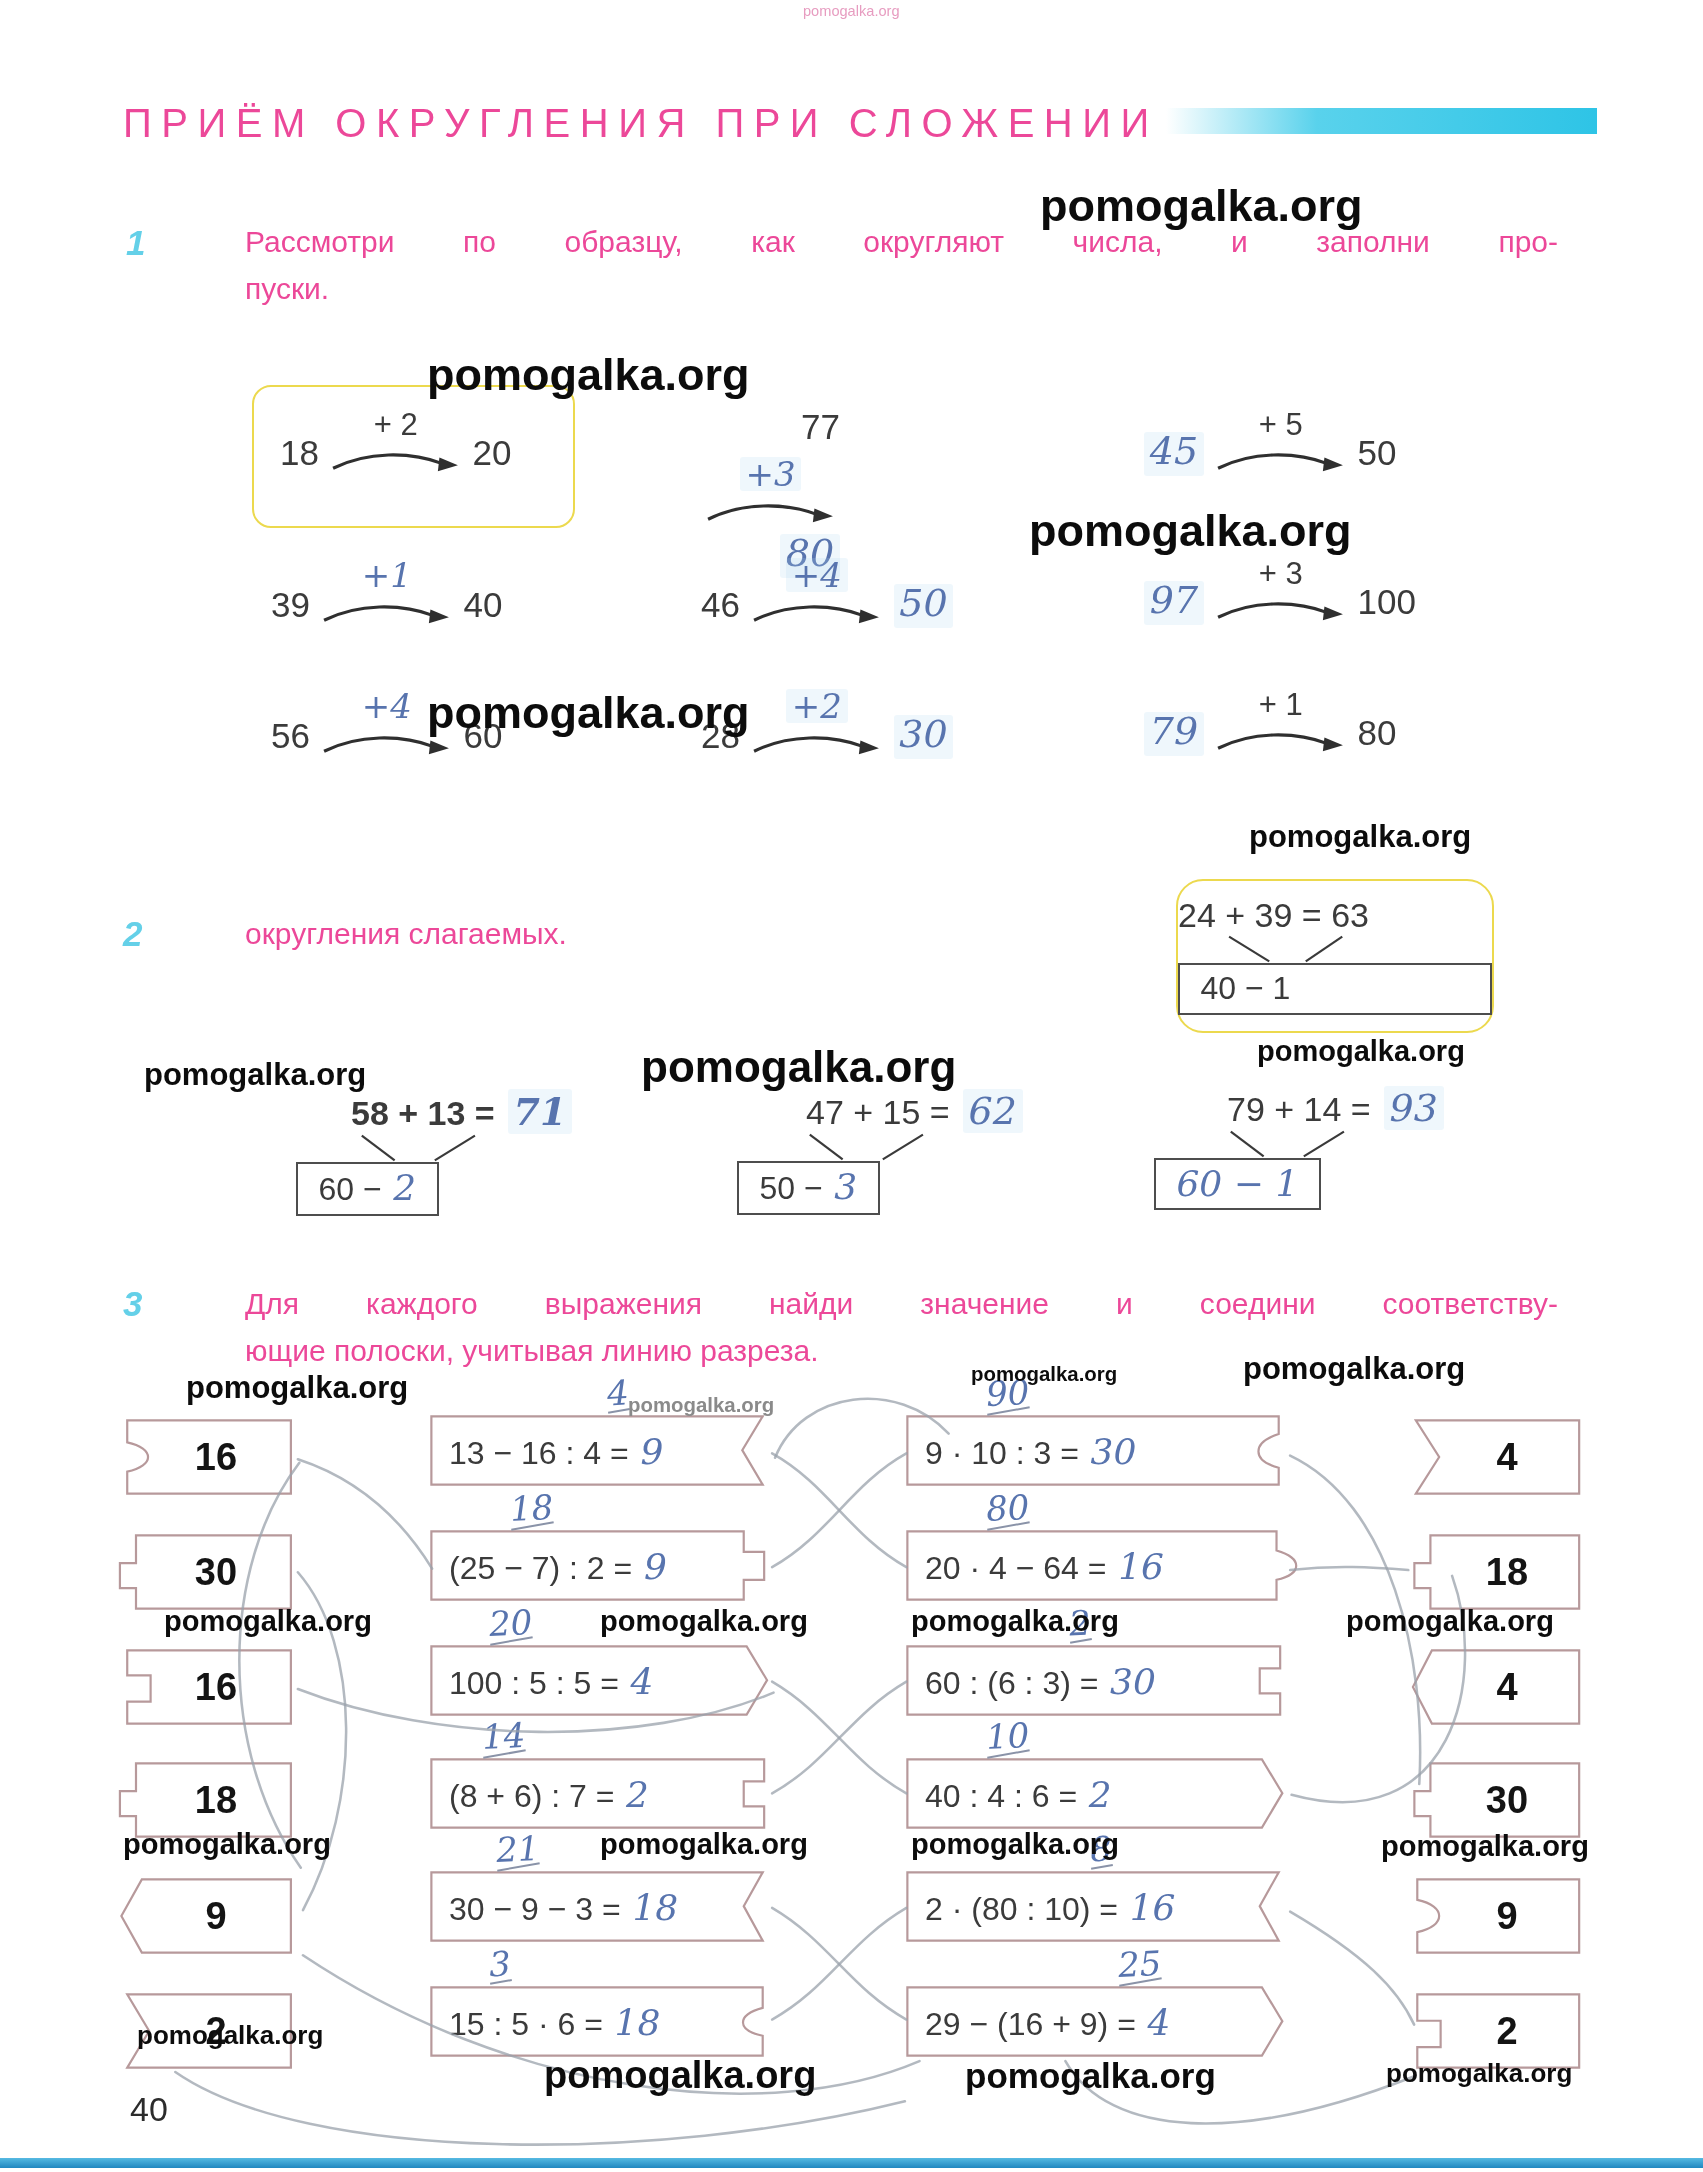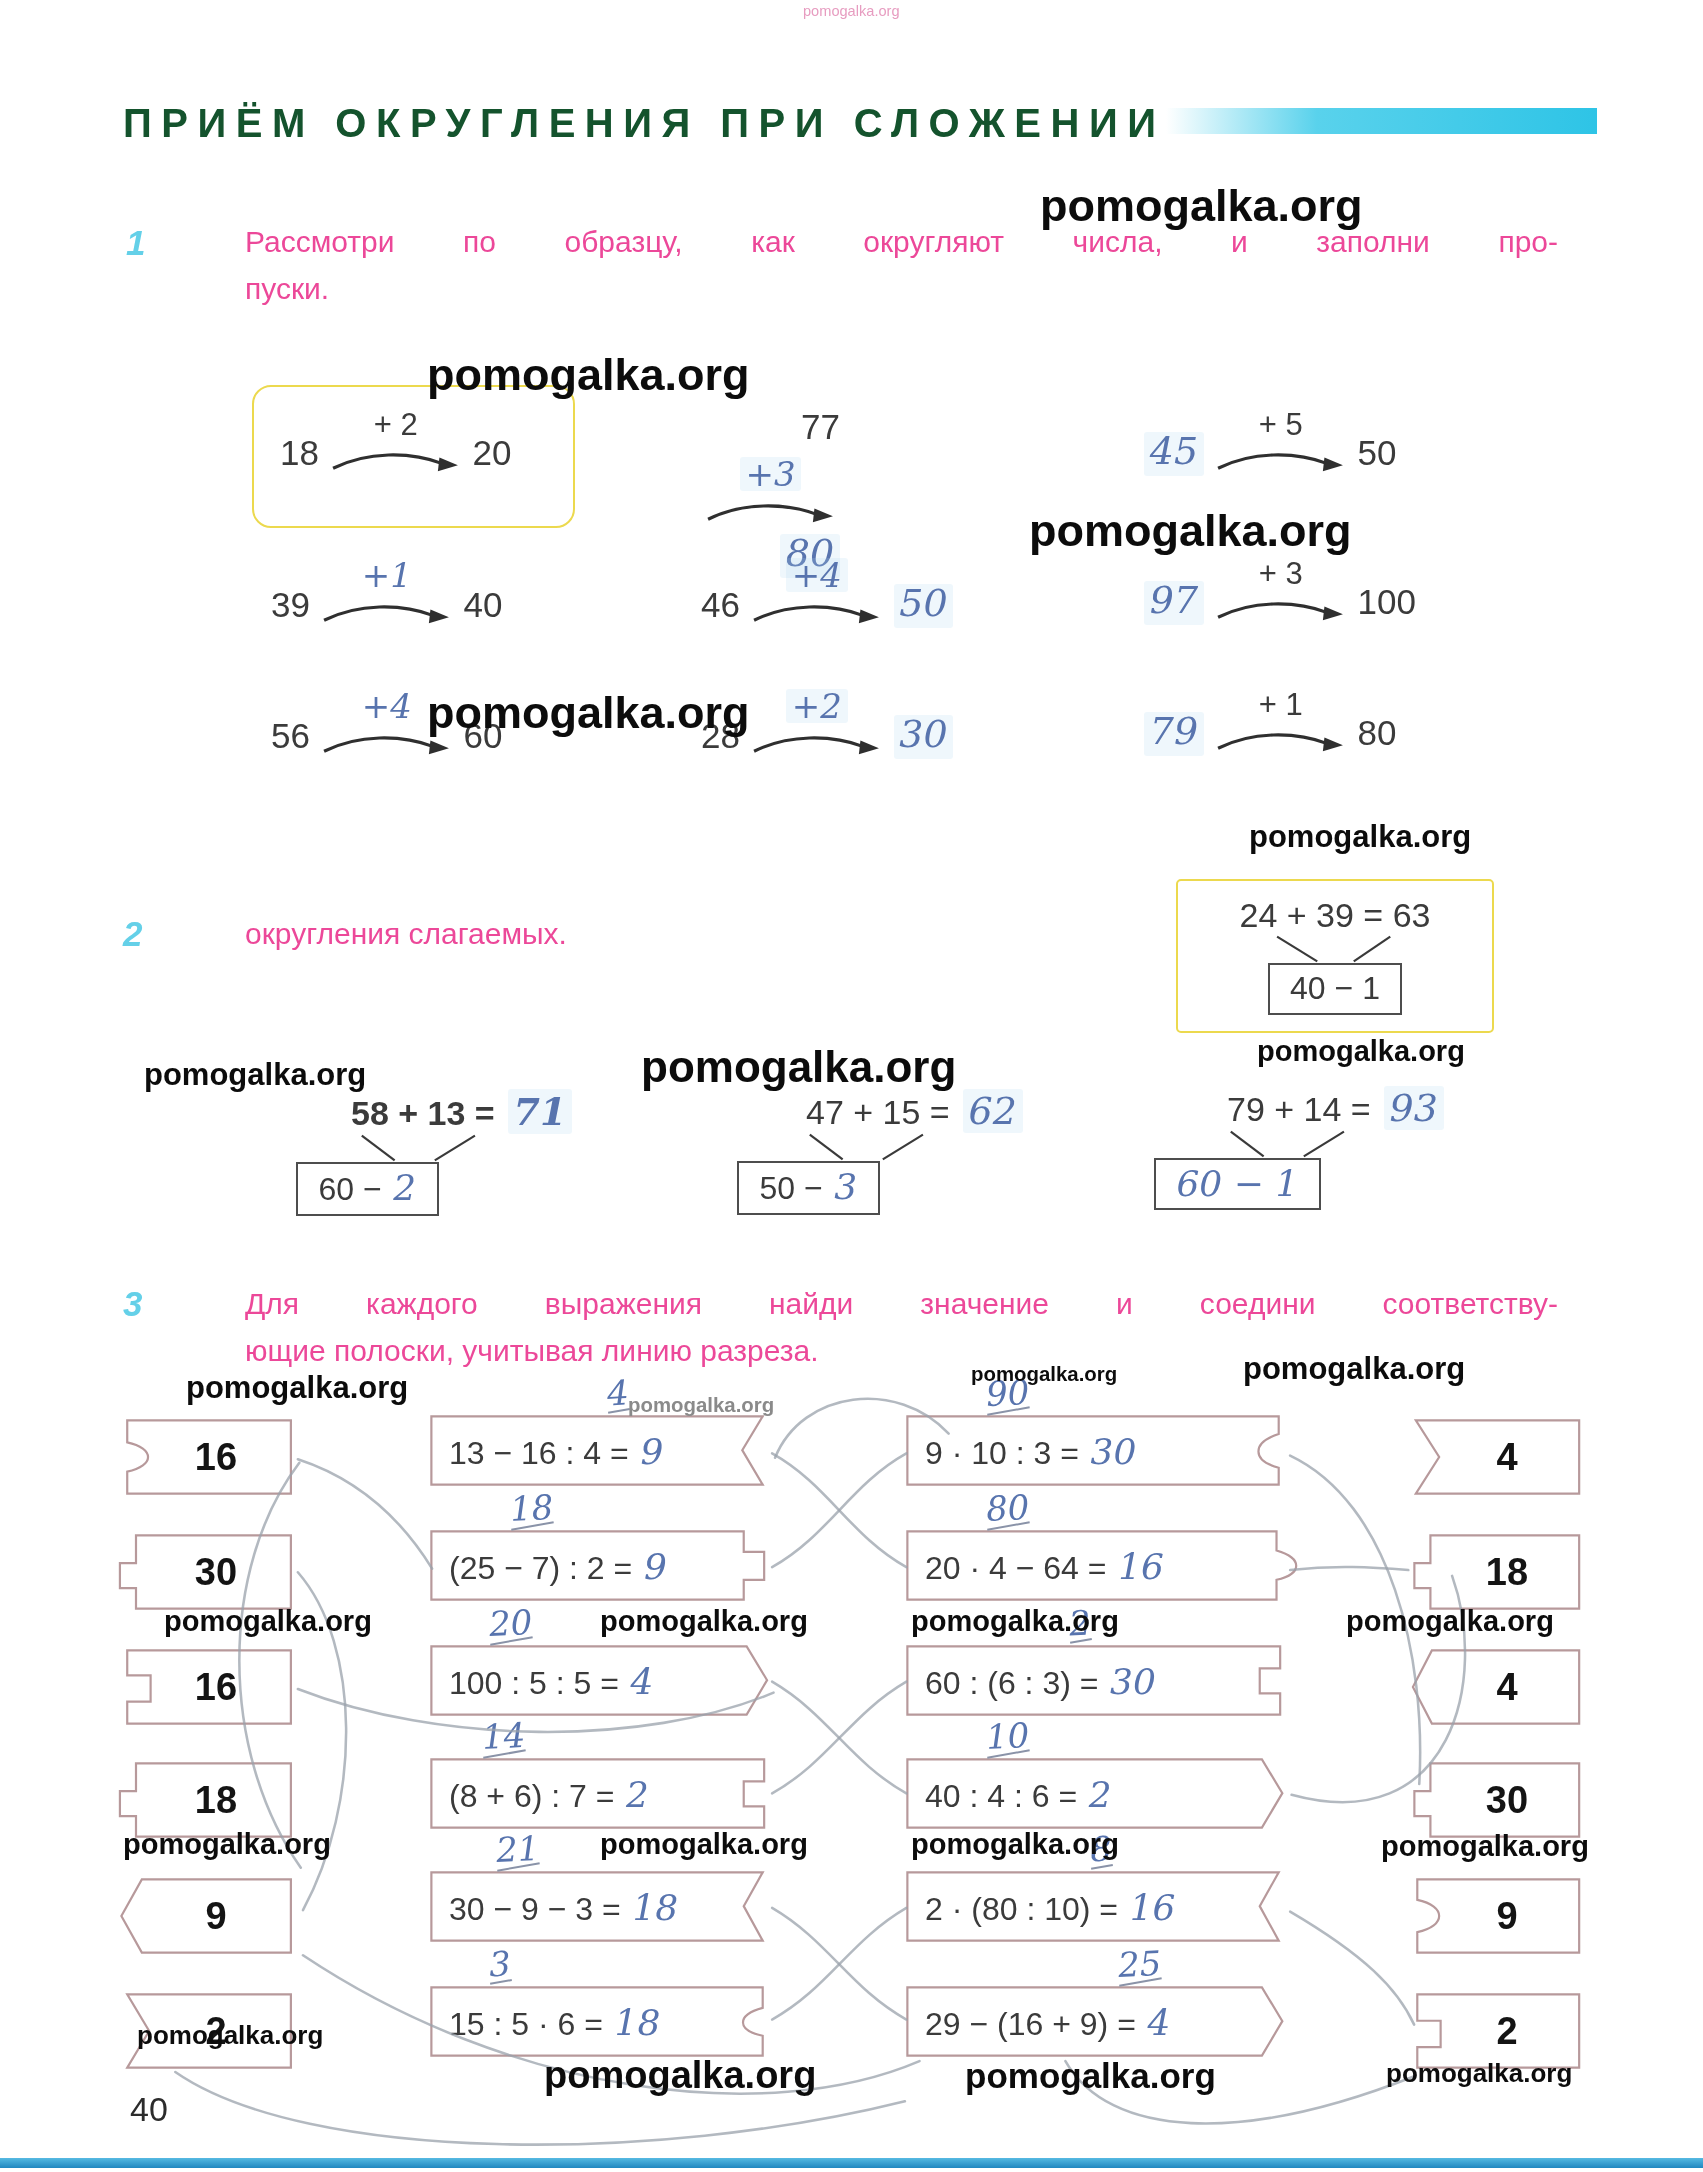--- a/index.html
+++ b/index.html
@@ -11,44 +11,44 @@
   .printed { color:#3b3b3b; }
   .hw {
     font-family:"DejaVu Serif", serif; font-style:italic; color:#5874ae;
   }
   .hw-slot { background:rgba(175,215,238,.20); padding:0 5.8px; border-radius:2.9px; }
 
   
   .wm { position:absolute; font-weight:700; color:#0c0c0c; white-space:nowrap; z-index:60; }
 
   
-  .title { position:absolute; left:123px; top:101px; font-size:40px; font-weight:700;
-           color:#14532d; letter-spacing:9.5px; z-index:5; }
+  .title { position:absolute; left:123px; top:101px; font-size:40px; font-weight:400;
+           color:#ec4899; letter-spacing:9.5px; z-index:5; }
   .title-bar { position:absolute; left:1166px; top:108px; width:431px; height:26px;
            background:linear-gradient(90deg, rgba(140,225,243,0), #59d2ec 35%, #2ec4e6); }
 
   .ex-num { position:absolute; font-size:35px; font-weight:700; font-style:italic; color:#64d0e8; }
   .ex-text { position:absolute; font-size:30px; color:#ec4899; line-height:1.55;margin-left:44px; }
   .ex-text .just { text-align:justify; text-align-last:justify; }
 
   
   .ybox { position:absolute; border:2.9px solid #ecd94e; border-radius:19px; z-index:1; }
   .r-item { position:absolute; display:flex; align-items:flex-end; gap:7.3px; z-index:2; }
   .rnum { font-size:35px; line-height:1; padding-bottom:5.8px; }
   .rnum.hw { font-size:38px; }
   .rmid { display:flex; flex-direction:column; align-items:center; width:139px; }
   .rdelta { font-size:31px; line-height:1; margin-bottom:1.5px; }
   .rdelta.hw { font-size:34px; }
   .rarrow { width:131px; height:34px; }
   .rarrow path { fill:none; stroke:#2f2f2f; stroke-width:4; }
   .rarrow polygon { fill:#2f2f2f; }
 
   
-  .ex2-example { position:absolute; width:318px; border:2.9px solid #ecd94e; border-radius:5px;
-    display:flex; flex-direction:column; align-items:center; padding:14.6px 0 16px; z-index:2; }
+  .ex2-example { position:absolute; width:318px; border:2.9px solid #ecd94e; border-radius:27px;
+    display:flex; flex-direction:column; padding:14.6px 0 16px; z-index:2; }
   .ex2-ex-expr { font-size:34px; }
   .connect-lines { width:219px; height:28px; display:block; }
   .connect-lines line { stroke:#3a3a3a; stroke-width:3; }
   .hint-box { display:inline-flex; gap:11.7px; border:2.2px solid #4d4d4d; padding:5.8px 20.4px;
     font-size:32px; align-items:baseline; background:#fff; }
   .hint-box .hw { font-size:36px; line-height:1; }
   .ex2-prob { position:absolute; z-index:2; }
   .prob-expr { font-size:34px; display:flex; gap:13px; align-items:baseline; }
   .prob-expr .hw { font-size:38px; }
 

